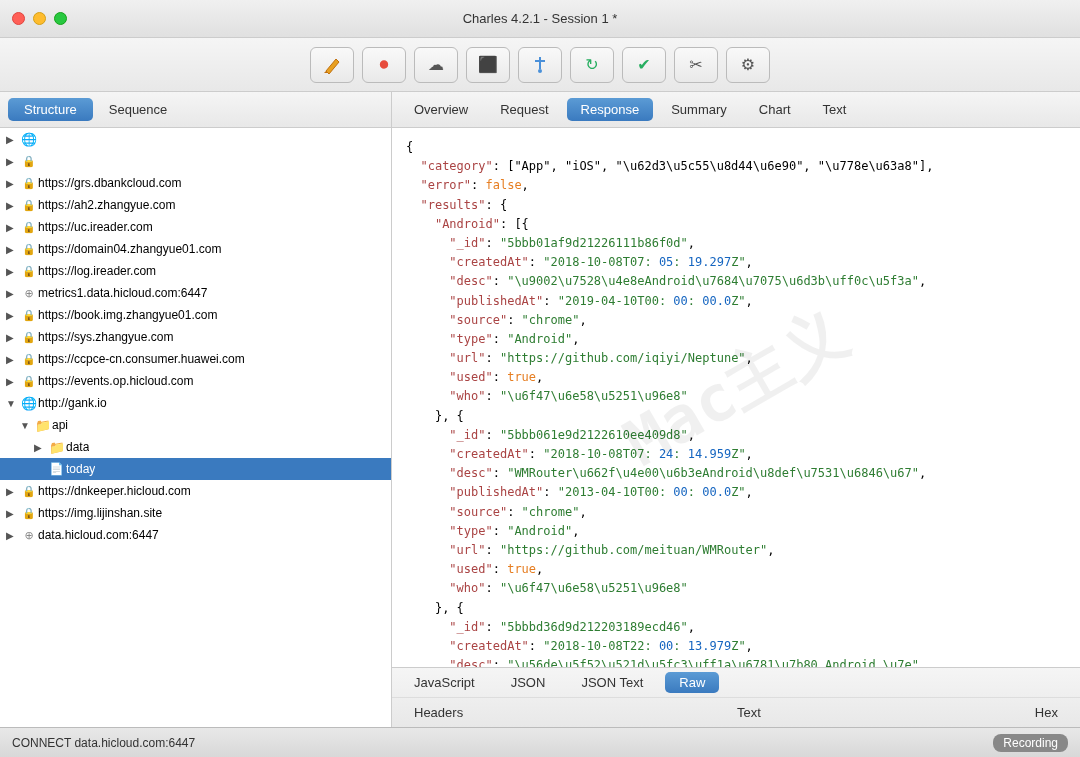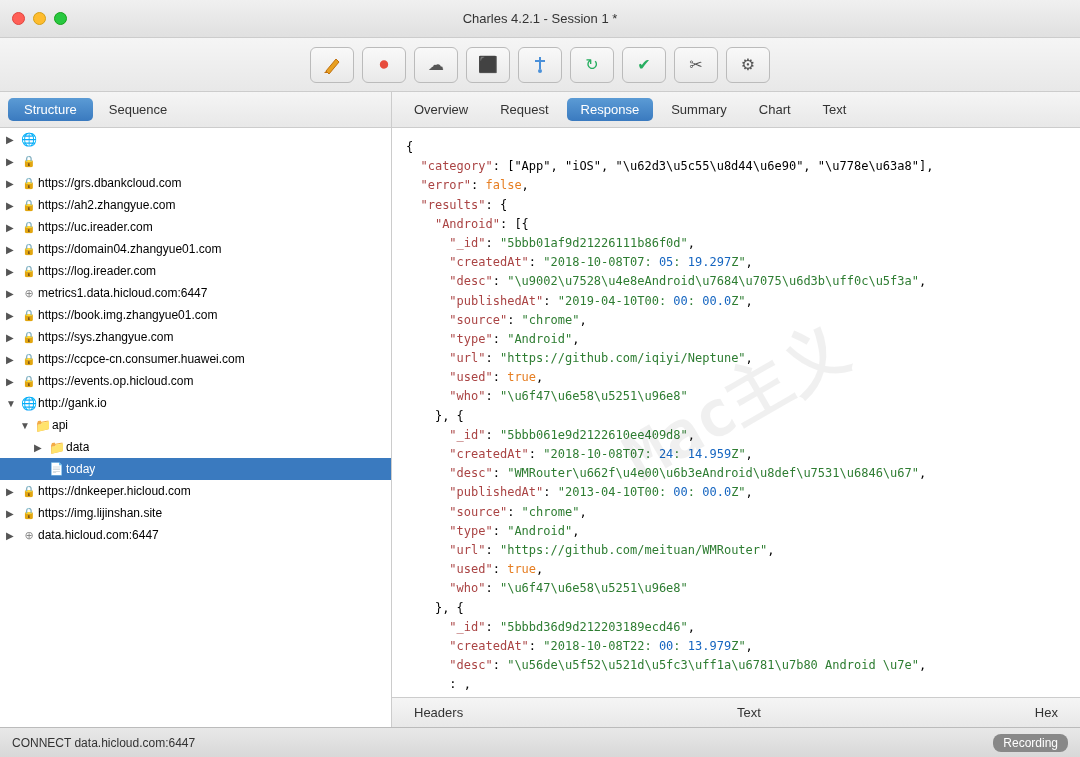--- a/index.html
+++ b/index.html
@@ -480,20 +480,26 @@
       <span style="color:#a44;">"who"</span>: <span style="color:#2e7d32;">"\u6f47\u6e58\u5251\u96e8"</span>
     }, {
       <span style="color:#a44;">"_id"</span>: <span style="color:#2e7d32;">"5bbbd36d9d212203189ecd46"</span>,
       <span style="color:#a44;">"createdAt"</span>: <span style="color:#2e7d32;">"2018-10-08T22: <span style="color:#1565c0;">00</span>: <span style="color:#1565c0;">13.979</span>Z"</span>,
       <span style="color:#a44;">"desc"</span>: <span style="color:#2e7d32;">"\u56de\u5f52\u521d\u5fc3\uff1a\u6781\u7b80 Android \u7e"</span>,
       : ,
       : ,
       : ,</pre>
     </div>
     <div class="bottom-tabs">
+      <div class="bottom-row" id="bottom-row1">
+          <div class="bottom-tab">JavaScript</div>
+          <div class="bottom-tab">JSON</div>
+          <div class="bottom-tab">JSON Text</div>
+          <div class="bottom-tab active">Raw</div>
+        </div>
       <div class="bottom-row" id="bottom-row2">
           <div class="bottom-tab">Headers</div>
           <div class="bottom-tab">Text</div>
           <div class="bottom-tab">Hex</div>
         </div>
     </div>
   </div>
 
 </div>
 

